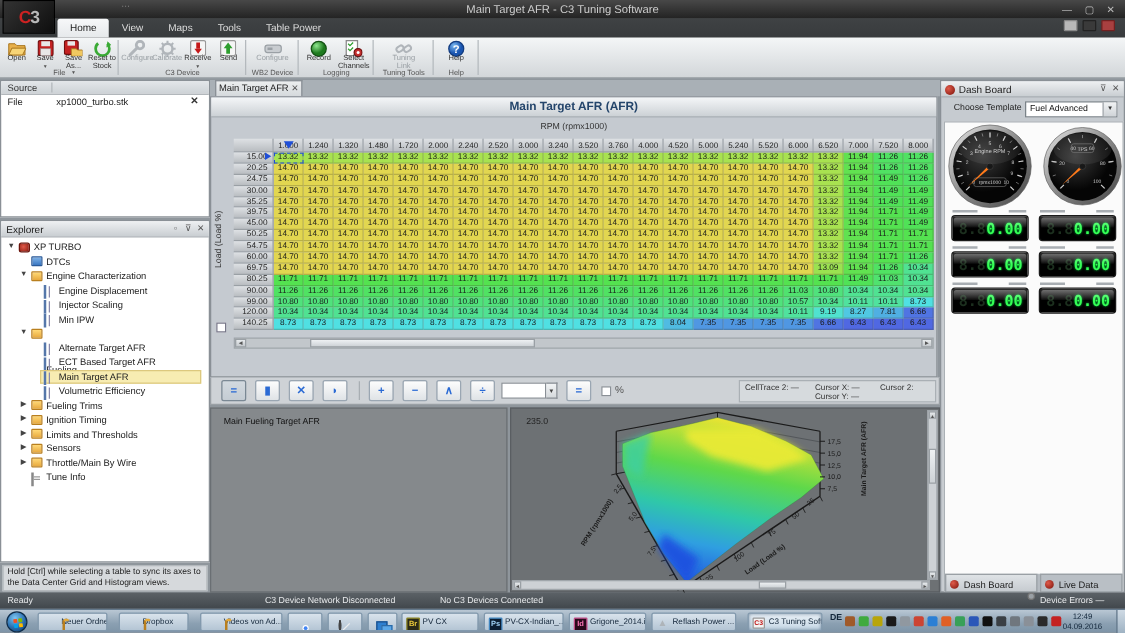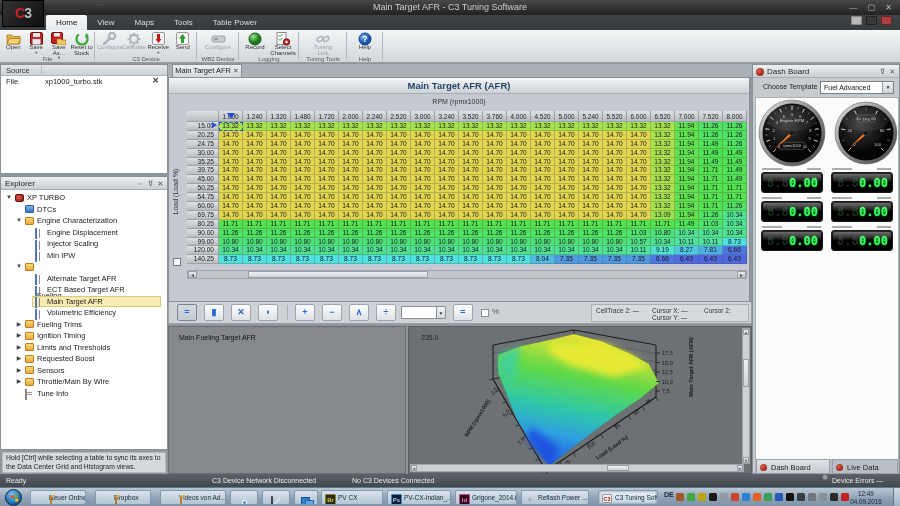--- a/index.html
+++ b/index.html
@@ -421,25 +421,20 @@
         </div>
         <div class="titem">
           <span class="texp" style="left:14px;">▶</span>
           <span class="tico i-folder" style="left:24px;"></span>
           <span class="tlabel" style="left:36px;">Ignition Timing</span>
         </div>
         <div class="titem">
           <span class="texp" style="left:14px;">▶</span>
           <span class="tico i-folder" style="left:24px;"></span>
           <span class="tlabel" style="left:36px;">Limits and Thresholds</span>
-        </div>
-        <div class="titem">
-          <span class="texp" style="left:14px;">▶</span>
-          <span class="tico i-folder" style="left:24px;"></span>
-          <span class="tlabel" style="left:36px;">Requested Boost</span>
         </div>
         <div class="titem">
           <span class="texp" style="left:14px;">▶</span>
           <span class="tico i-folder" style="left:24px;"></span>
           <span class="tlabel" style="left:36px;">Sensors</span>
         </div>
         <div class="titem">
           <span class="texp" style="left:14px;">▶</span>
           <span class="tico i-folder" style="left:24px;"></span>
           <span class="tlabel" style="left:36px;">Throttle/Main By Wire</span>

